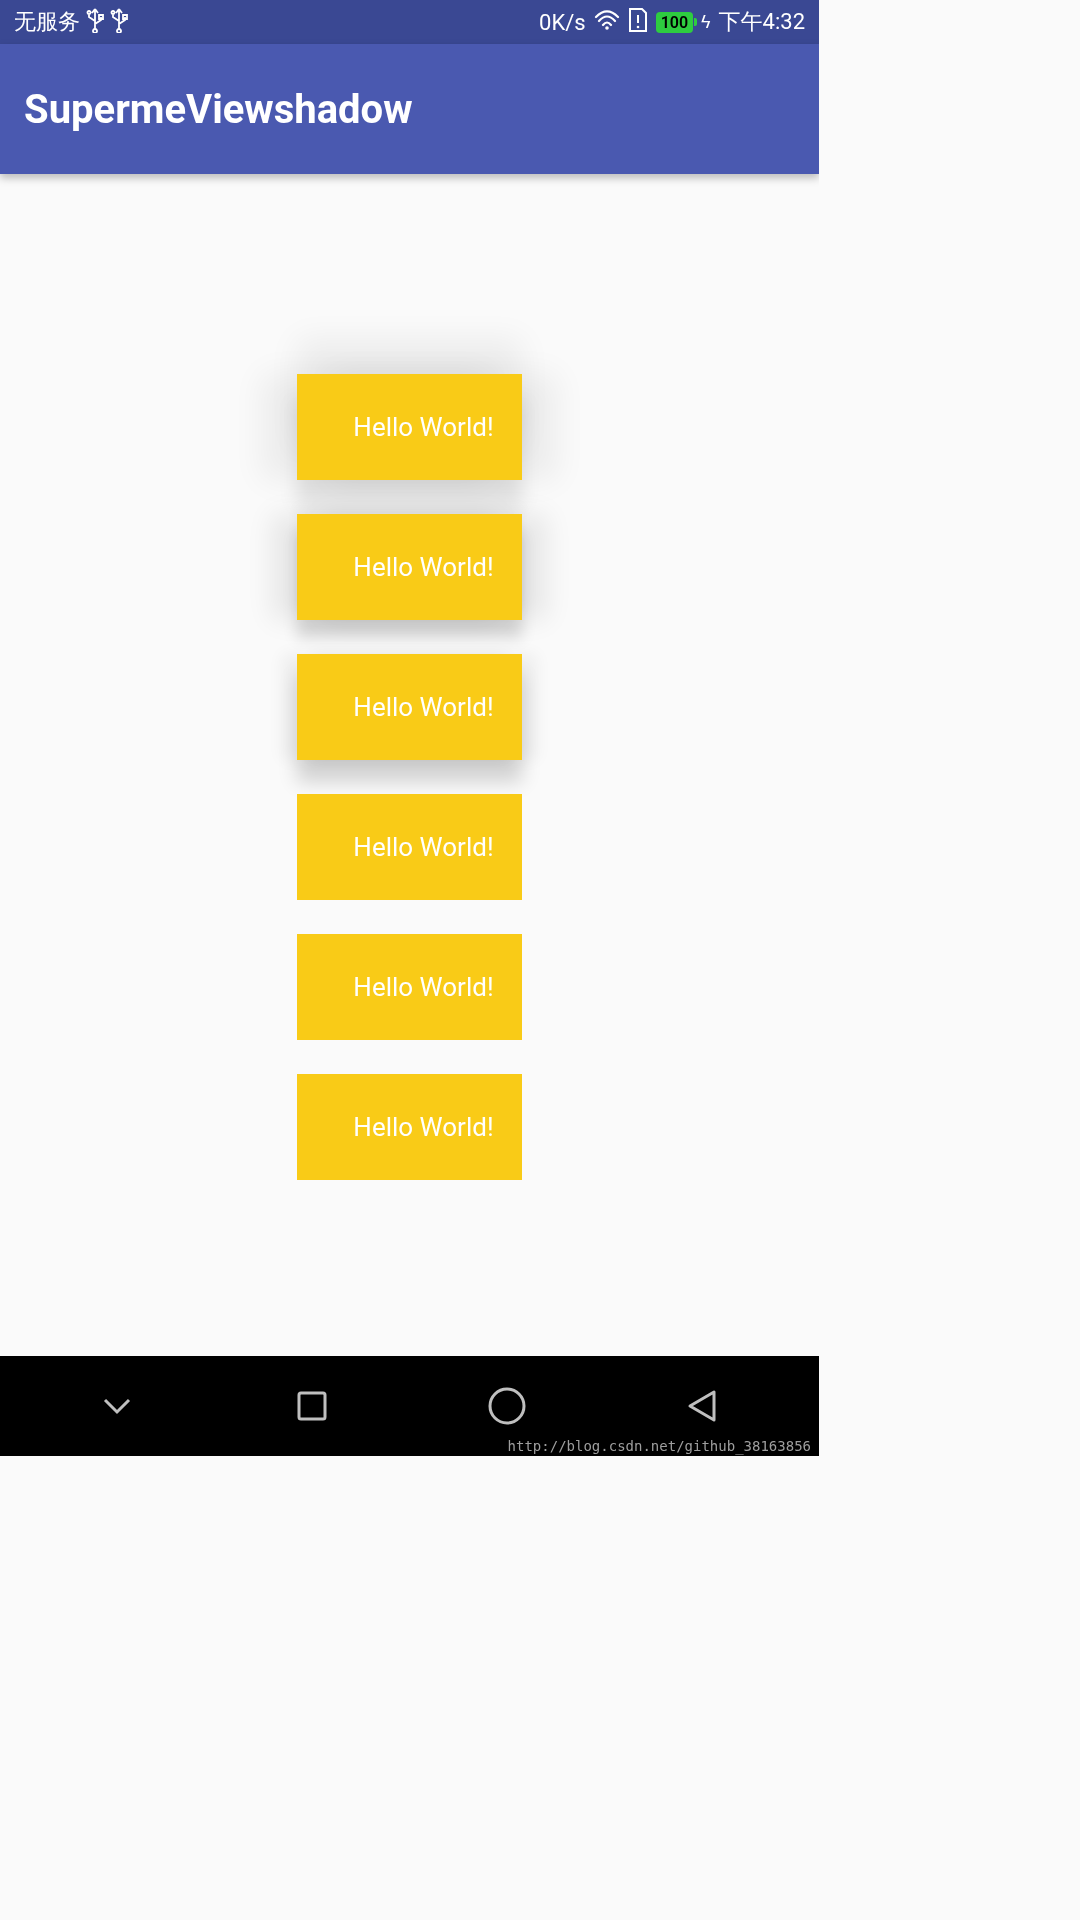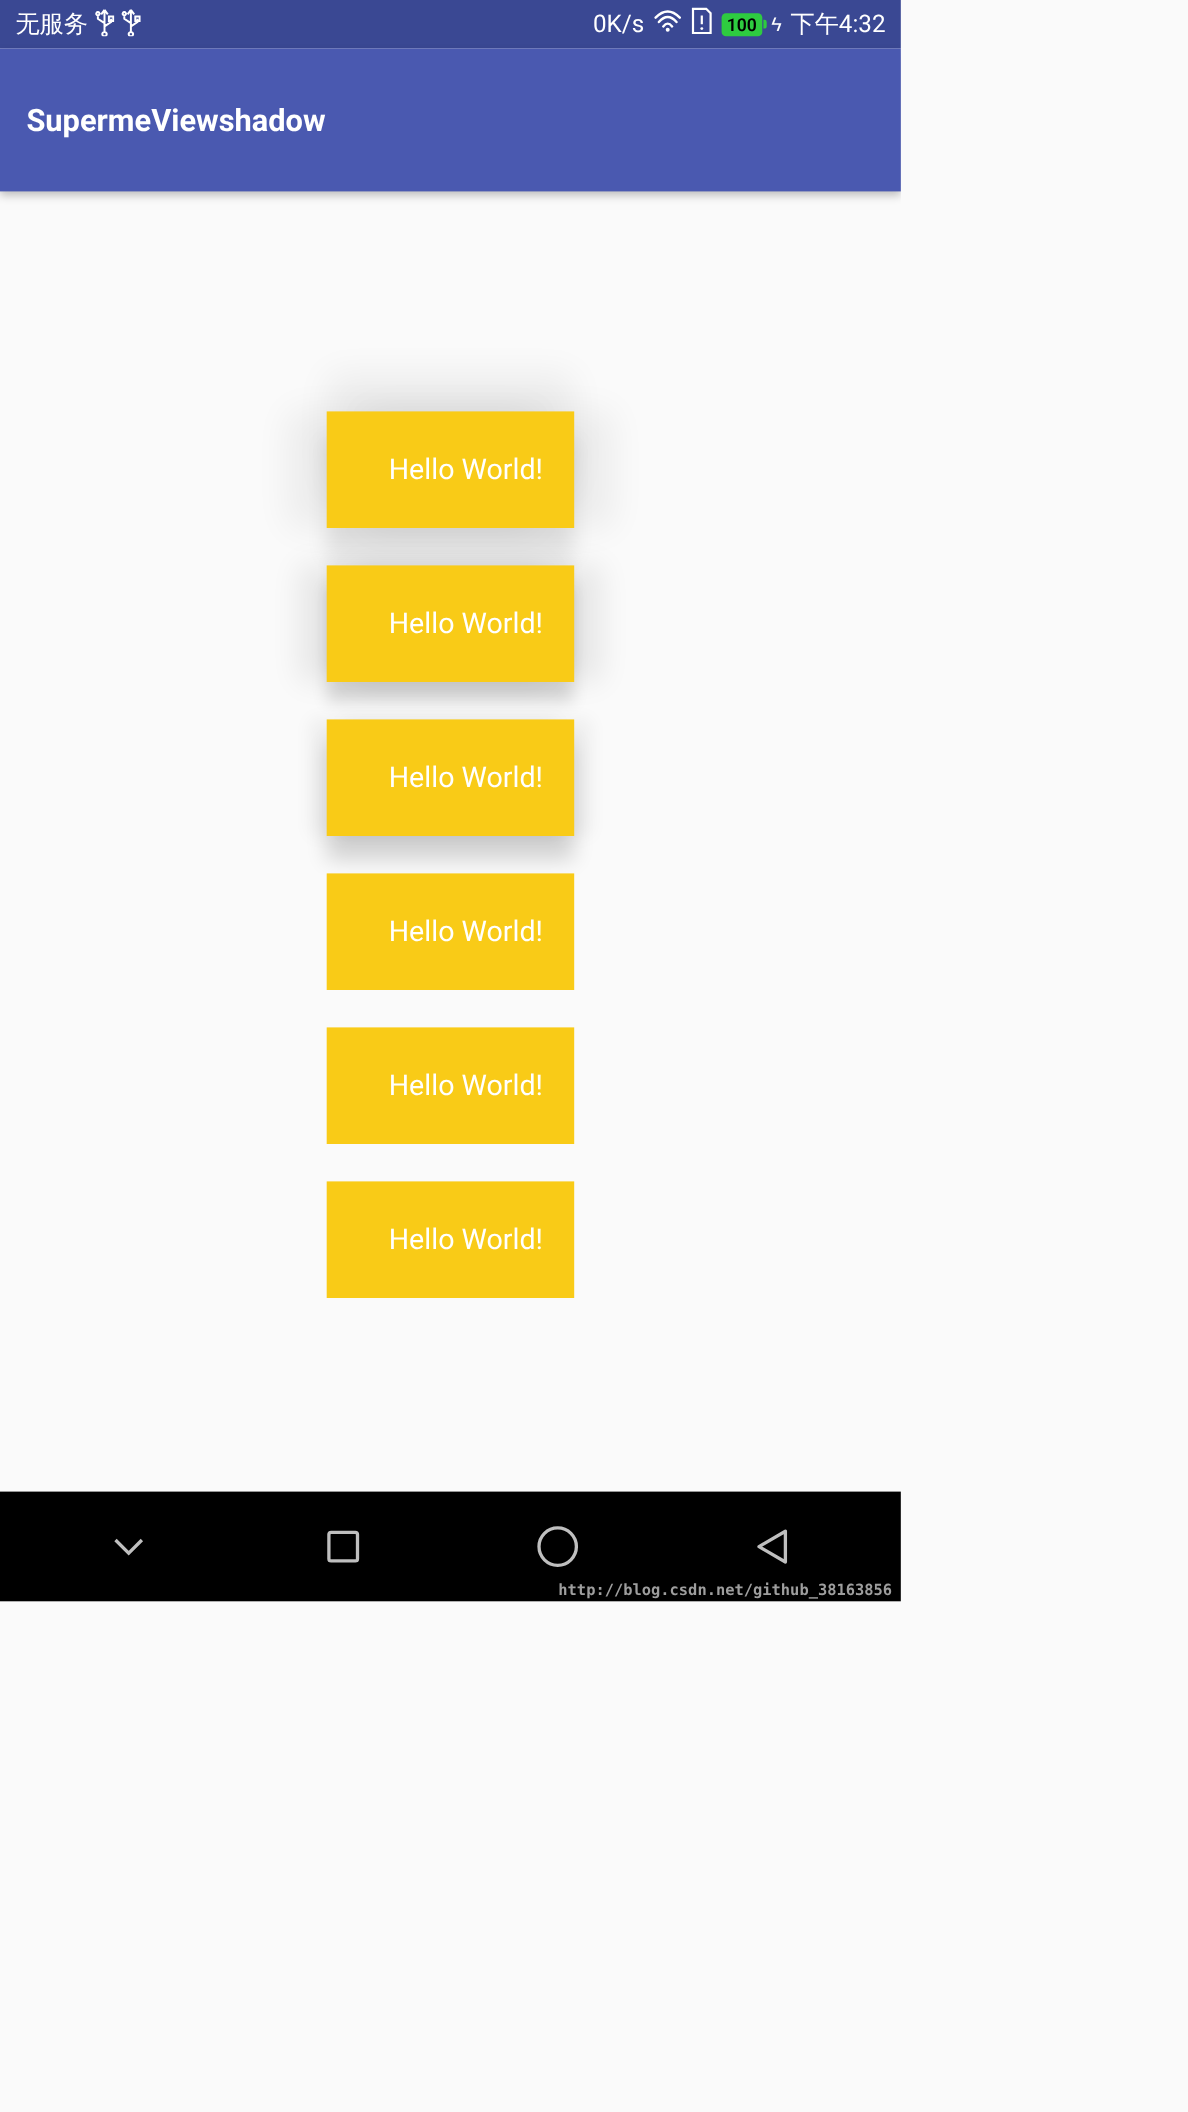--- a/index.html
+++ b/index.html
@@ -71,21 +71,21 @@
       color: #fff;
       display: flex;
       align-items: center;
       padding: 0 24px;
       box-shadow: 0 4px 8px rgba(0,0,0,0.25);
       position: relative;
       z-index: 10;
     }
 
     .app-title {
-      font-size: 28px;
+      font-size: 40px;
       font-weight: 700;
       color: #fff;
     }
 
     .content {
       display: flex;
       flex-direction: column;
       align-items: center;
       padding-top: 200px;
       gap: 34px;
@@ -155,21 +155,20 @@
     }
 
     .watermark {
       position: absolute;
       bottom: 2px;
       right: 8px;
       font-size: 14px;
       color: #9e9e9e;
       font-family: monospace;
       z-index: 100;
-      font-weight: bold;
     }
 
     .usb-icon {
       display: inline-block;
       font-size: 20px;
     }
   </style>
 </head>
 <body>
 

